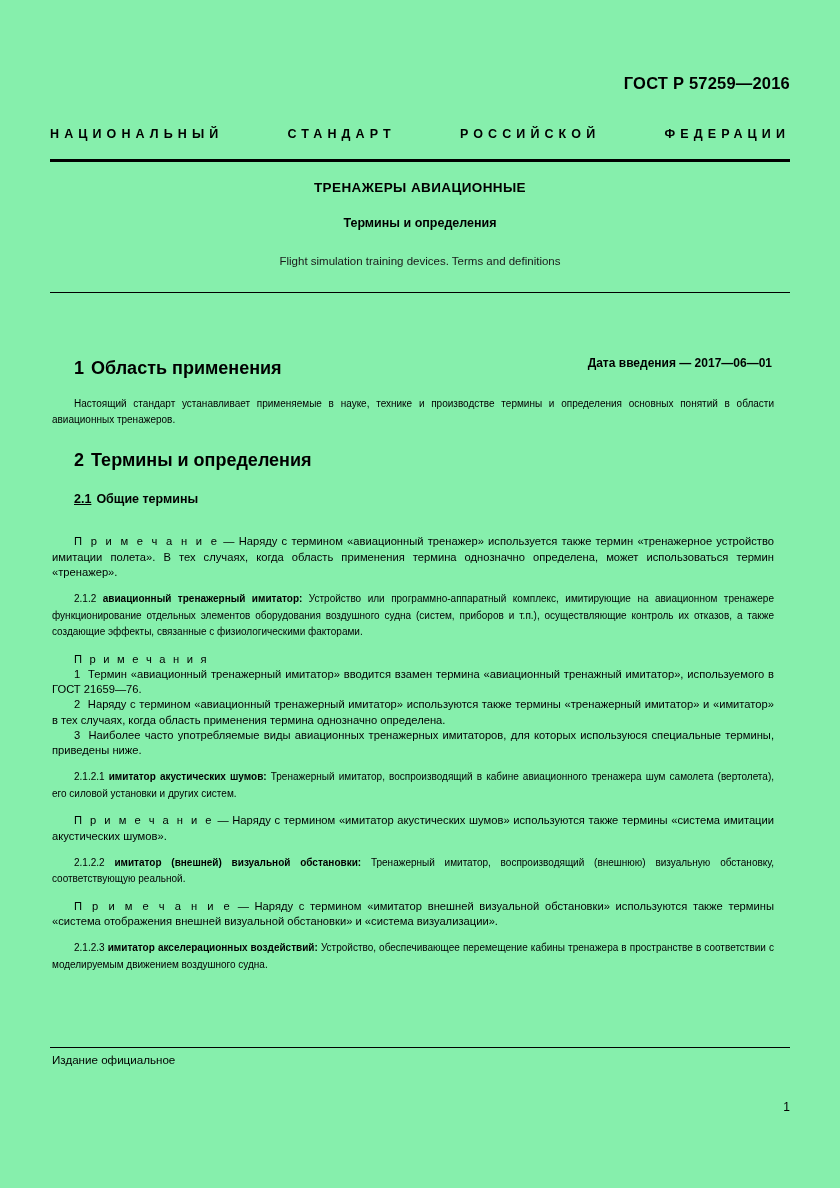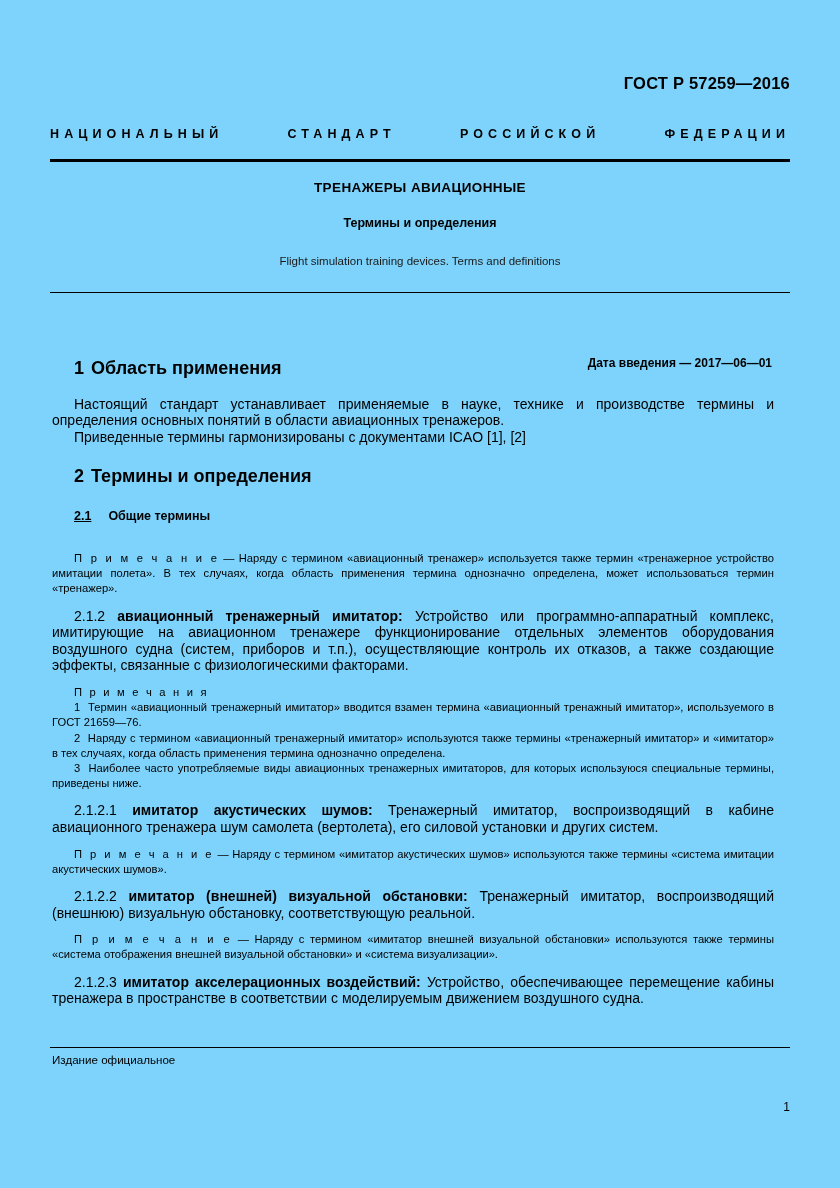--- a/index.html
+++ b/index.html
@@ -9,21 +9,21 @@
     background: #ffffff;
   }
   body {
     font-family: "Liberation Sans", sans-serif;
     color: #000000;
   }
   .page {
     position: relative;
     width: 840px;
     height: 1188px;
-    background: #7dd3fc;
+    background: #86efac;
     overflow: hidden;
     box-sizing: border-box;
   }
 
   
   .doc-code {
     position: absolute;
     top: 74px;
     right: 50px;
     font-size: 16.5px;
@@ -113,24 +113,24 @@
     line-height: 1.2;
   }
   h1.sec .num { margin-right: 7px; }
   h2.sub {
     font-size: 12.5px;
     font-weight: bold;
     margin: 0 0 0 22px;
     padding: 0;
     line-height: 1.2;
   }
-  h2.sub .num { margin-right: 17px; text-decoration: underline; }
+  h2.sub .num { margin-right: 5px; text-decoration: underline; }
 
   p.para {
-    font-size: 14px;
+    font-size: 10px;
     line-height: 16.6px;
     margin: 0;
     padding: 0;
     text-align: justify;
     text-justify: inter-word;
     text-indent: 22px;
   }
   p.para b { font-weight: bold; }
 
   p.note {
@@ -187,21 +187,20 @@
 
   <div class="intro-date">Дата введения — 2017—06—01</div>
 
   <div class="content">
 
     <h1 class="sec"><span class="num">1</span><span>Область применения</span></h1>
 
     <div class="gap-m"></div>
 
     <p class="para">Настоящий стандарт устанавливает применяемые в науке, технике и производстве термины и определения основных понятий в области авиационных тренажеров.</p>
-    <p class="para">Приведенные термины гармонизированы с документами ICAO [1], [2]</p>
 
     <div class="gap-l"></div>
 
     <h1 class="sec"><span class="num">2</span><span>Термины и определения</span></h1>
 
     <div class="gap-l"></div>
 
     <h2 class="sub"><span class="num">2.1</span><span>Общие термины</span></h2>
 
     <div class="gap-m"></div>

